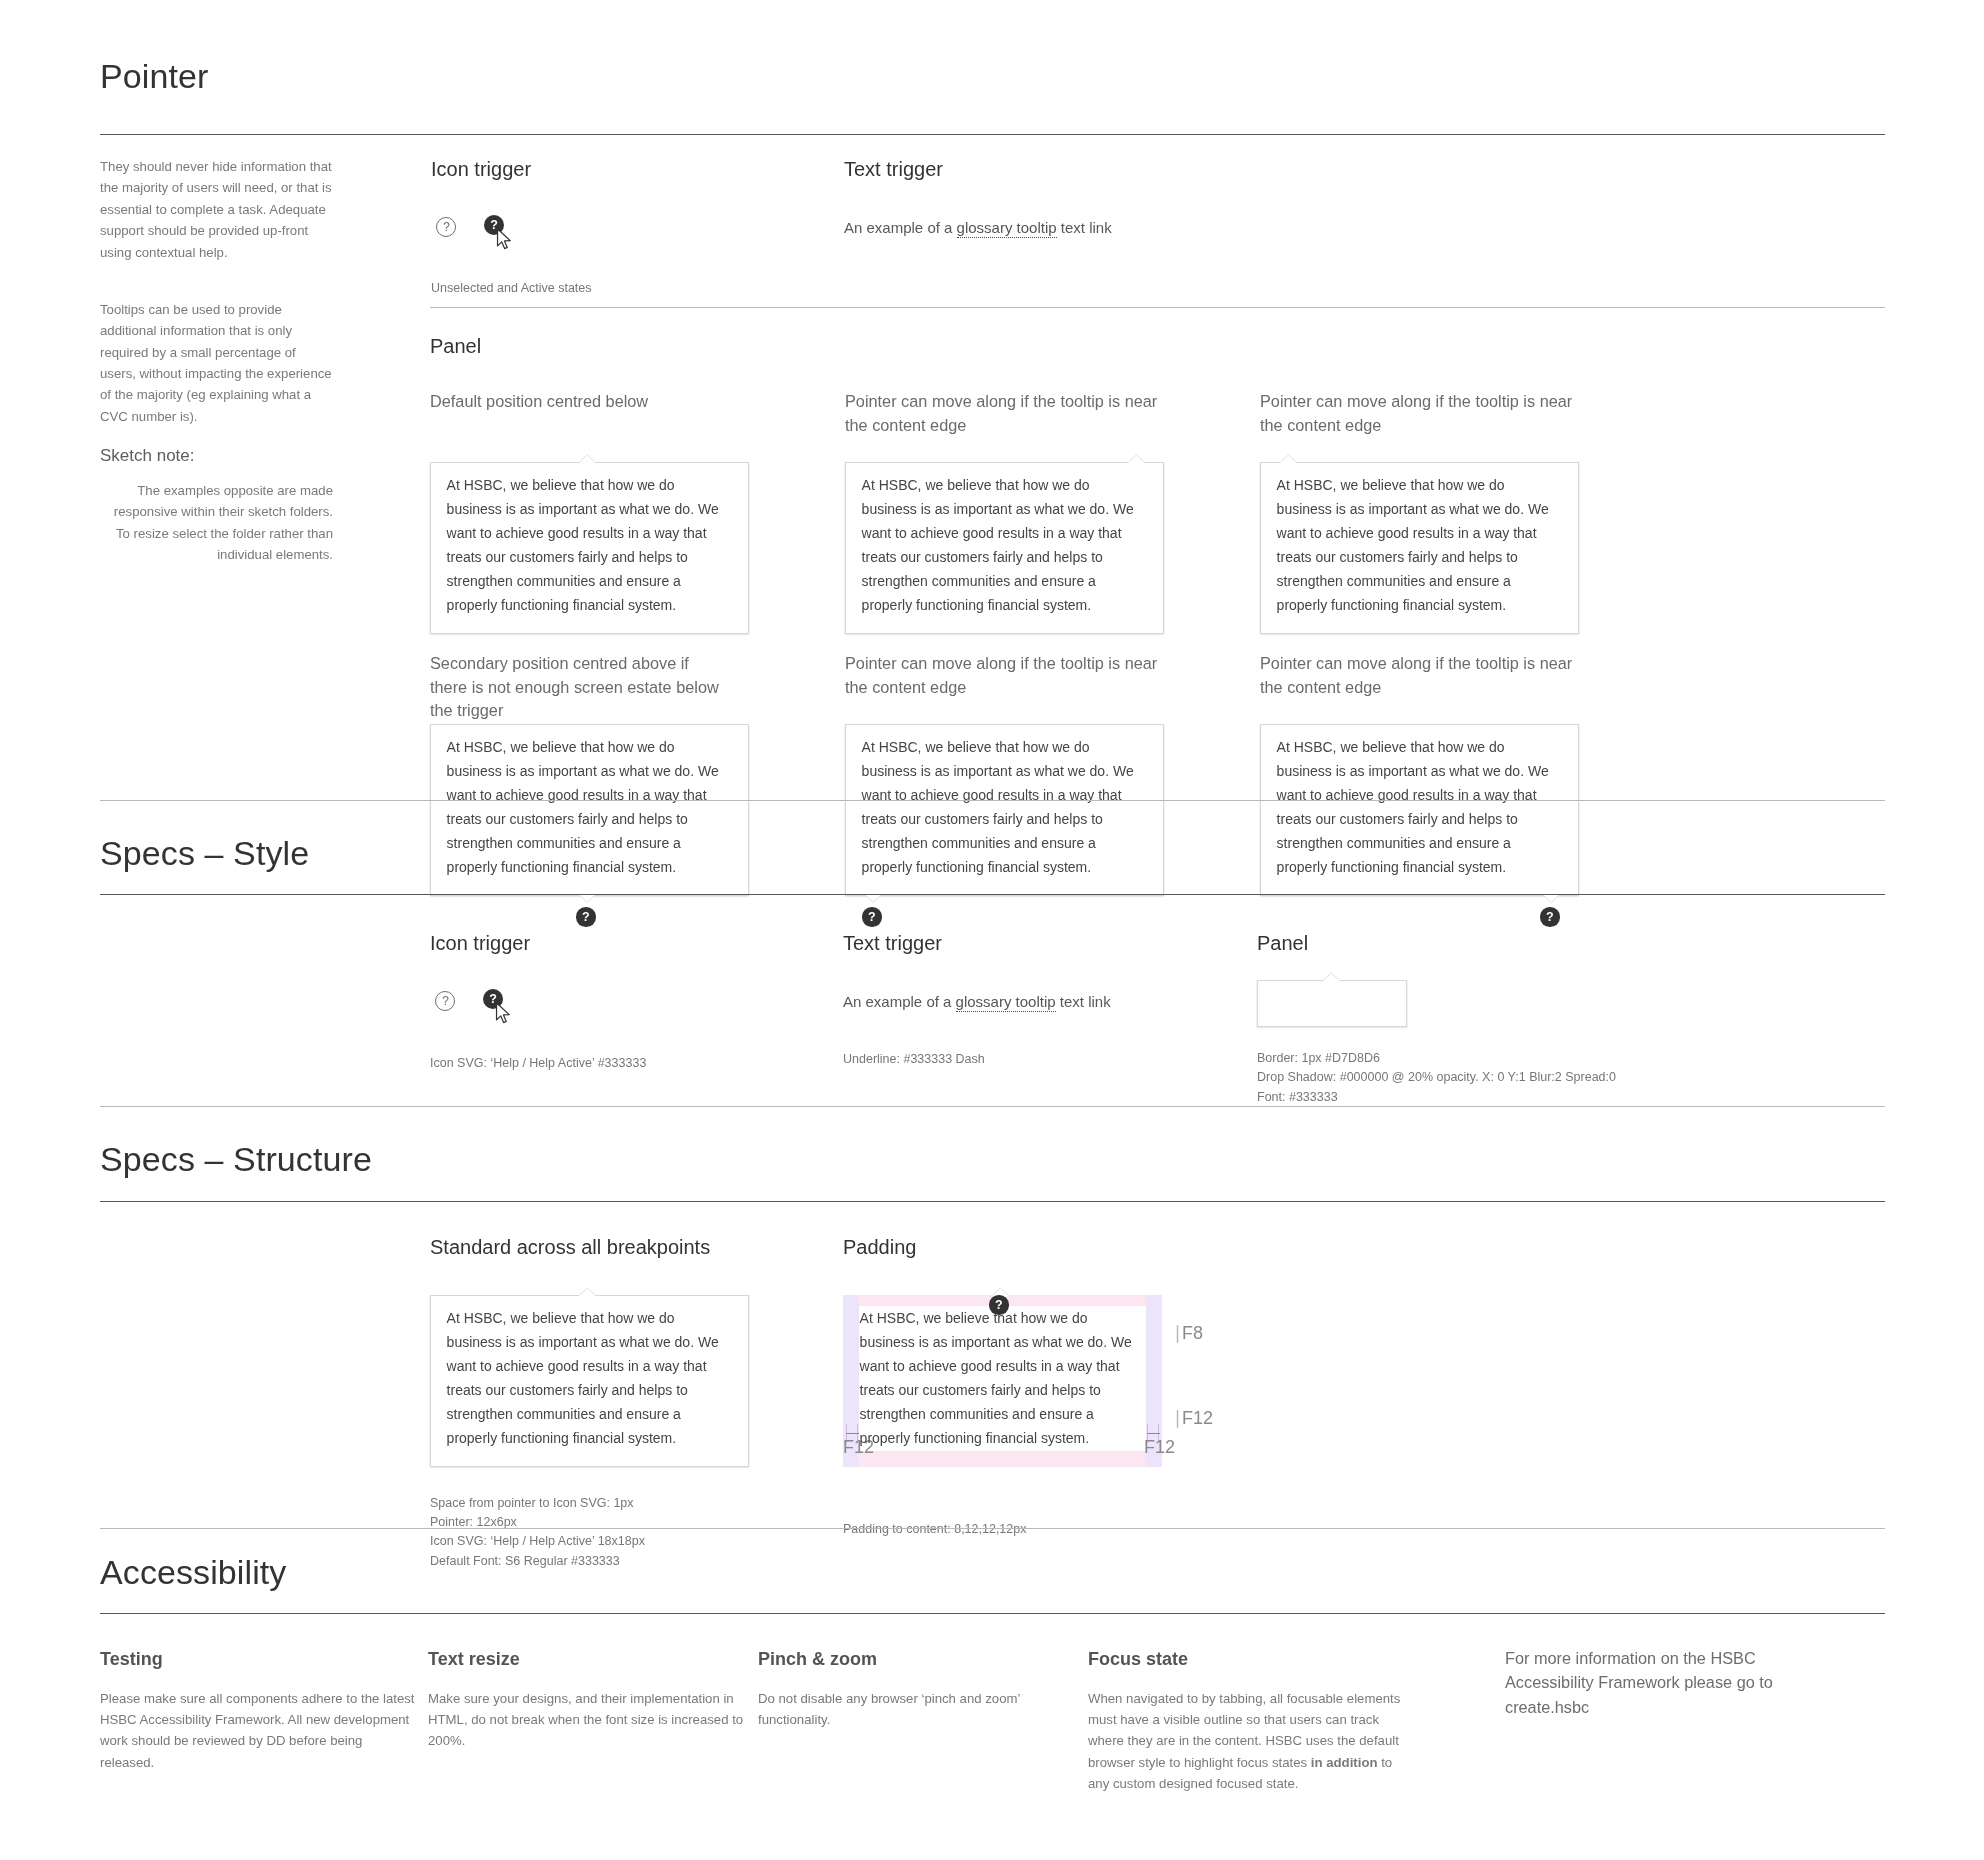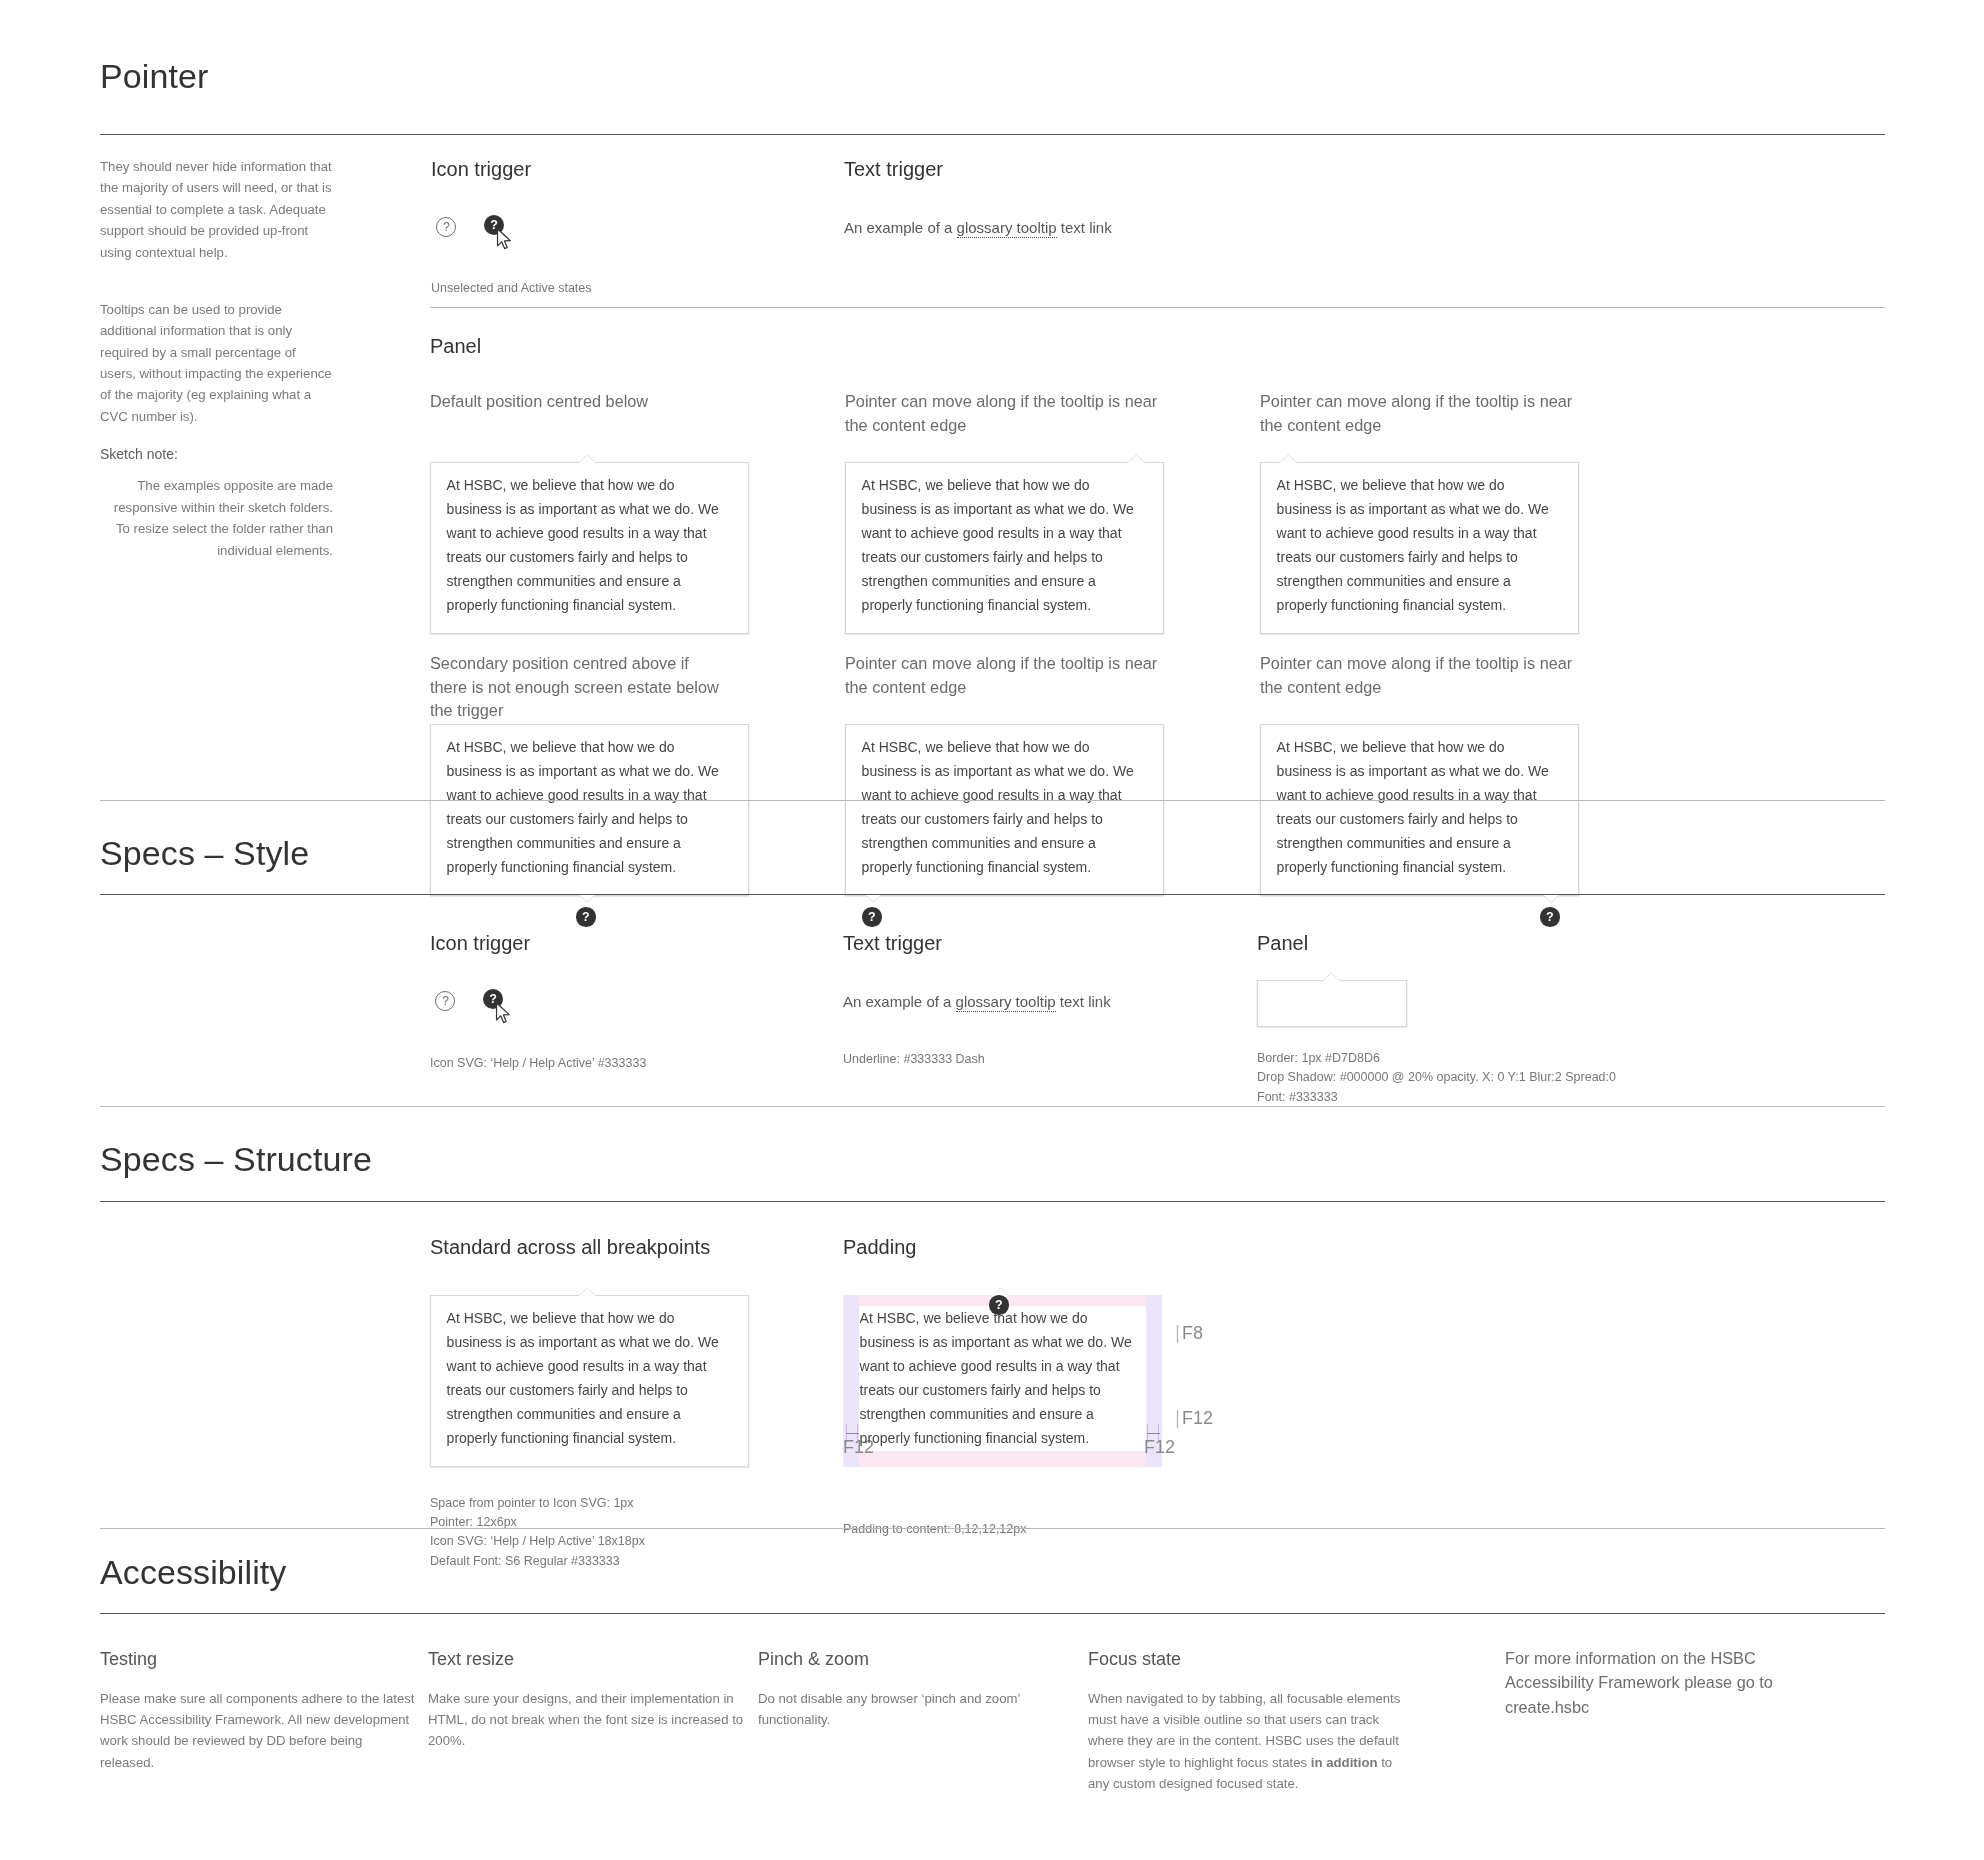--- a/index.html
+++ b/index.html
@@ -16,21 +16,21 @@
   .h1 {
     font-size:34px; font-weight:400; color:#333333;
     letter-spacing:0.1px; line-height:1.2;
   }
   .h3 {
     font-size:20px; font-weight:400; color:#333333; line-height:1.35;
   }
   .h4 {
     font-size:18.7px; font-weight:400; color:#6b6b6b; line-height:1.45;
   }
-  .h4d { font-size:18.7px; font-weight:400; color:#545454; line-height:1.45; }
+  .h4d { font-size:18.7px; font-weight:700; color:#545454; line-height:1.45; }
   .body-sm {
     font-size:13.2px; font-weight:400; color:#7a7a7a; line-height:1.62;
   }
   .spec-sm {
     font-size:12.5px; font-weight:400; color:#777777; line-height:1.55;
   }
   .rule { height:0.8px; background:#565656; width:100%; }
   .rule-light { height:0.8px; background:#b9b9b9; width:100%; }
 
   
@@ -97,21 +97,21 @@
 <div class="page">
 
   <h1 class="h1 section" style="top:56px; margin:0;">Pointer</h1>
   <div class="section rule" style="top:134px;"></div>
 
   <div class="section" style="top:156px;">
     <div style="position:relative;">
       <div style="position:absolute; left:0; top:0; width:233px;">
         <p class="body-sm" style="margin:0 0 36px 0;">They should never hide information that the majority of users will need, or that is essential to complete a task. Adequate support should be provided up-front using contextual help.</p>
         <p class="body-sm" style="margin:0 0 17px 0;">Tooltips can be used to provide additional information that is only required by a small percentage of users, without impacting the experience of the majority (eg explaining what a CVC number is).</p>
-        <div class="h4" style="font-size:14px; color:#5d5d5d; margin:0 0 11px 0;">Sketch note:</div>
+        <div class="h4" style="font-size:17px; color:#5d5d5d; margin:0 0 11px 0;">Sketch note:</div>
         <p class="body-sm" style="margin:0;text-align:right;">The examples opposite are made responsive within their sketch folders. To resize select the folder rather than individual elements.</p>
       </div>
 
       <div style="position:absolute; left:331px; top:0; width:389px;">
         <div class="h3" style="margin-bottom:34px;">Icon trigger</div>
         <div class="trigger-row">
           <span class="icon-help-outline trig-icon" style="left:5.4px; top:0;">
             <span>?</span>
           </span>
           <span class="icon-help-filled trig-icon" style="left:53px; top:-1.6px;">

